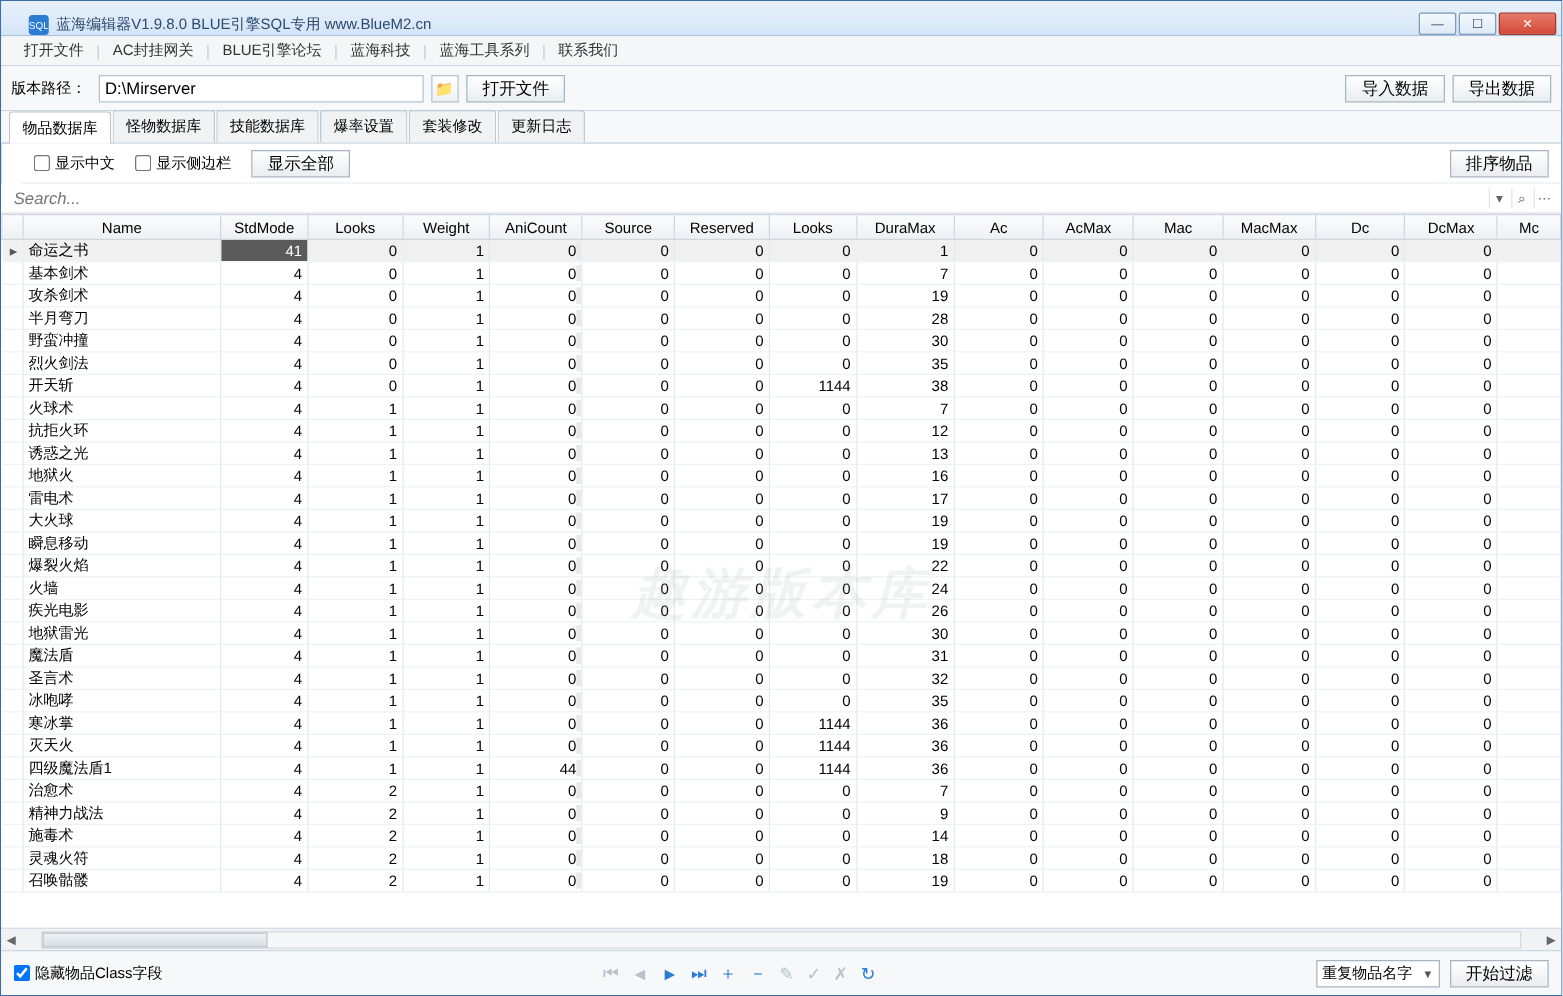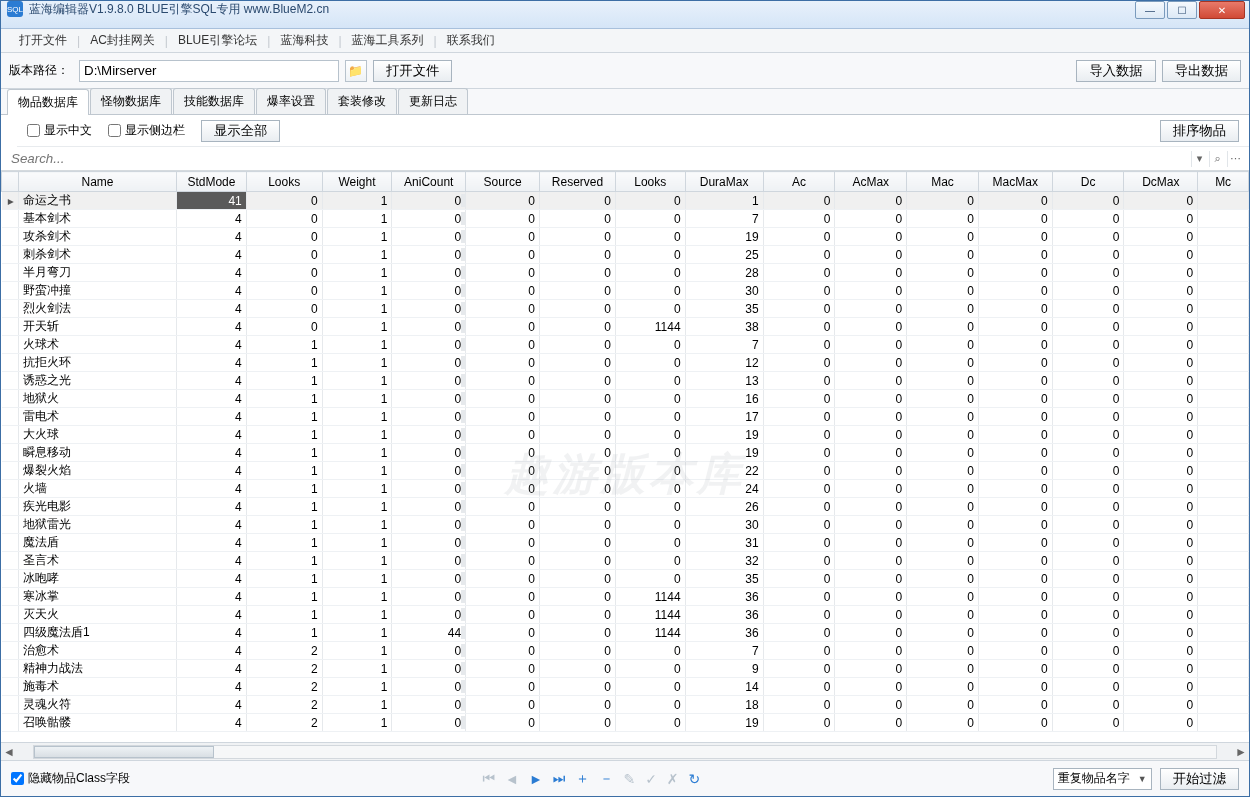--- a/index.html
+++ b/index.html
@@ -1,18 +1,18 @@
 <!DOCTYPE html>
 <html><head>
 <meta charset="utf-8">
 <style>
 * { box-sizing: border-box; margin: 0; padding: 0; }
 body { font-family: "Microsoft YaHei", SimSun, Arial, sans-serif; font-size: 12px; background: #eef2f6; user-select: none; }
 .window { width: 1250px; height: 797px; display: flex; flex-direction: column; border: 1px solid #3c6ea5; background: #fff; }
-.titlebar { height: 28px; background: linear-gradient(#e8f1fb, #d5e5f7); display: flex; align-items: flex-start; padding: 0 4px 0 6px; border-bottom: 1px solid #a8c0dc; }
+.titlebar { height: 28px; background: linear-gradient(#e8f1fb, #d5e5f7); display: flex; align-items: flex-end; padding: 0 4px 0 22px; border-bottom: 1px solid #a8c0dc; }
 .titlebar .icon-app { width: 16px; height: 16px; background: #2b7cd3; border-radius: 3px; color: #fff; font-size: 8px; display: flex; align-items: center; justify-content: center; margin-right: 6px; }
 .titlebar .title { color: #2b4a6f; flex: 1; }
 .winbtns { display: flex; }
 .winbtn { width: 30px; height: 18px; margin-left: 2px; border: 1px solid #7a9bbd; background: linear-gradient(#f5f9fd,#dce9f6); display: flex; align-items: center; justify-content: center; color: #2b4a6f; font-size: 10px; border-radius: 2px; }
 .winbtn.close { width: 46px; background: linear-gradient(#e87a6a,#d14a36); color: #fff; border-color: #a73524; }
 .menubar { height: 24px; background: #f4f6f8; border-bottom: 1px solid #cfd6dd; display: flex; align-items: center; padding: 0 8px; }
 .menubar .mitem { padding: 0 10px; color: #333; cursor: default; }
 .menubar .sep { color: #c4c9cf; }
 .toolbar { height: 36px; display: flex; align-items: center; padding: 4px 8px; border-bottom: 1px solid #cfd6dd; background: #f7f8fa; gap: 6px; }
 .toolbar .lbl { margin-right: 4px; text-align: center; }
@@ -216,39 +216,20 @@
             <td>0</td>
             <td>0</td>
             <td>0</td>
             <td>0</td>
             <td>0</td>
             <td>0</td>
             <td></td>
           </tr>
           <tr>
             <td class="rowmark"></td>
-            <td class="name">刺杀剑术</td>
-            <td>4</td>
-            <td>0</td>
-            <td>1</td>
-            <td class="split">0</td>
-            <td>0</td>
-            <td>0</td>
-            <td>0</td>
-            <td>25</td>
-            <td>0</td>
-            <td>0</td>
-            <td>0</td>
-            <td>0</td>
-            <td>0</td>
-            <td>0</td>
-            <td></td>
-          </tr>
-          <tr>
-            <td class="rowmark"></td>
             <td class="name">半月弯刀</td>
             <td>4</td>
             <td>0</td>
             <td>1</td>
             <td class="split">0</td>
             <td>0</td>
             <td>0</td>
             <td>0</td>
             <td>28</td>
             <td>0</td>

